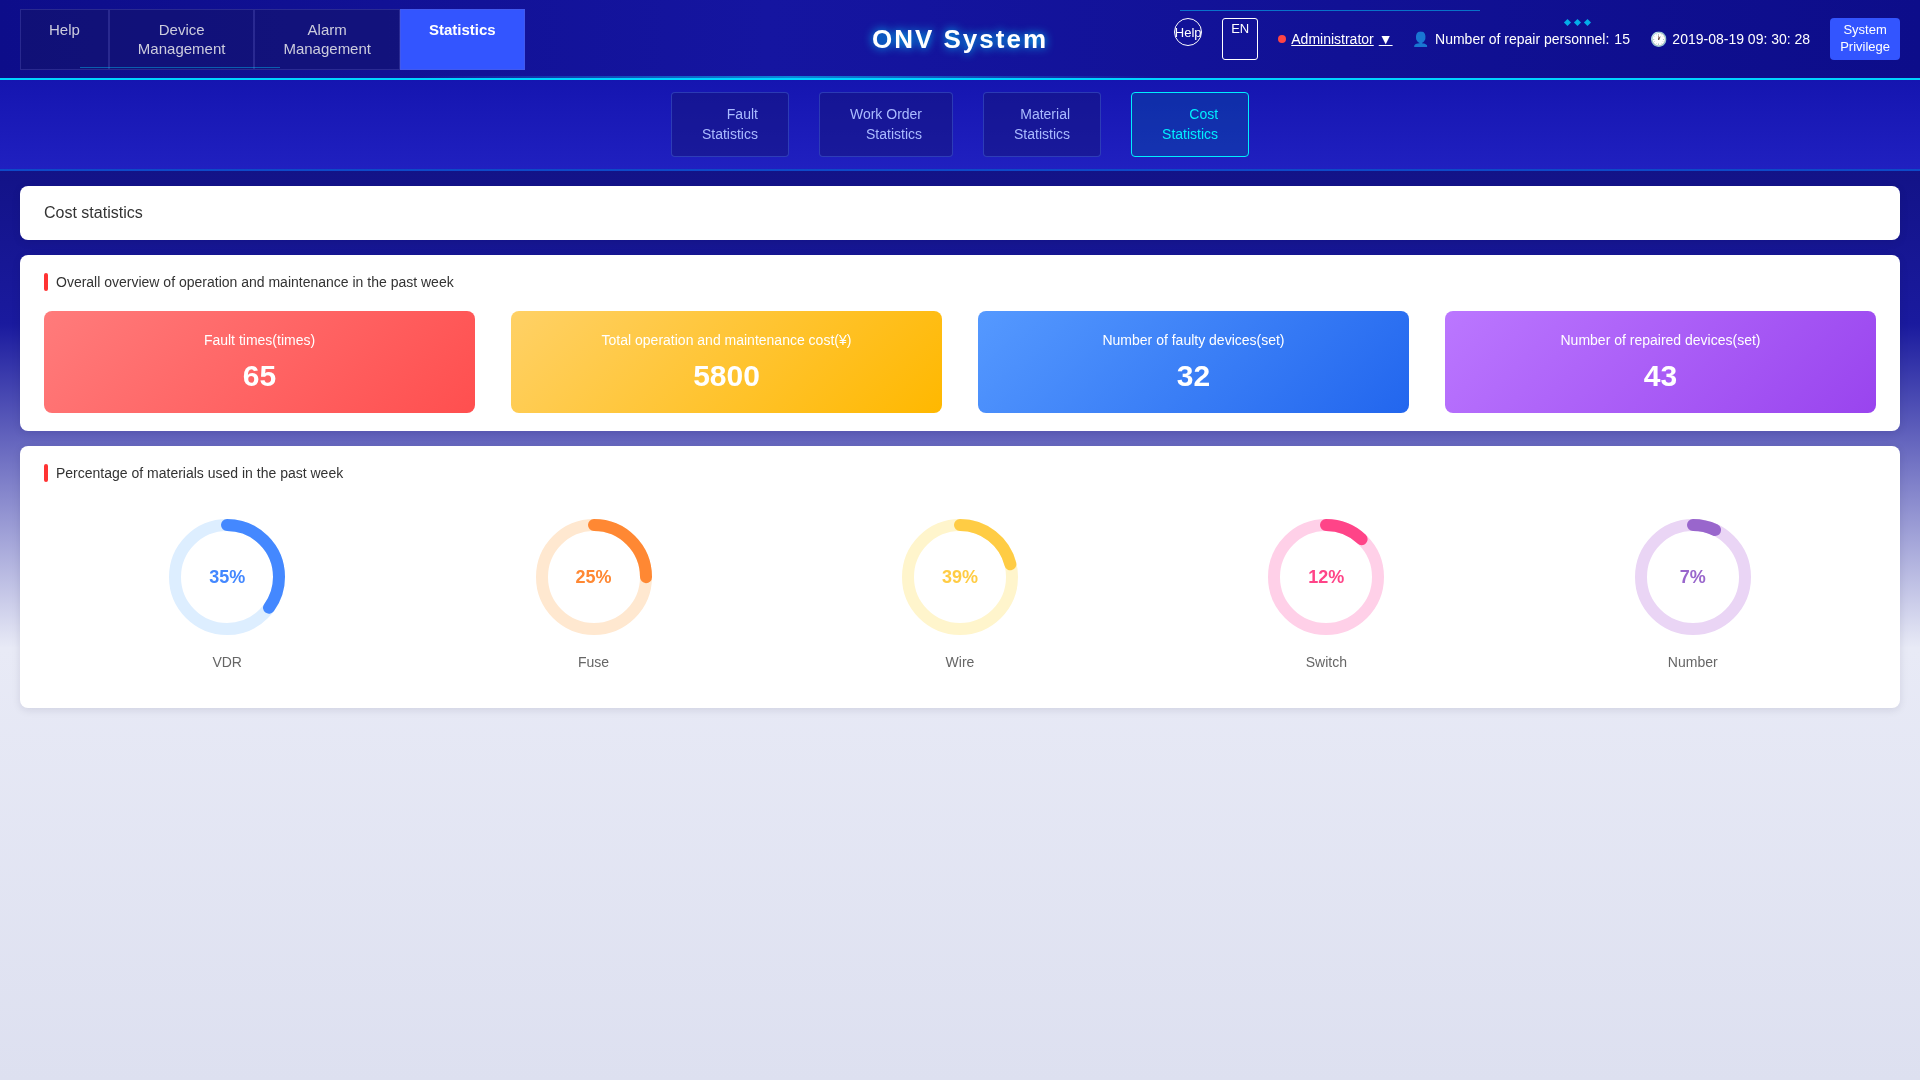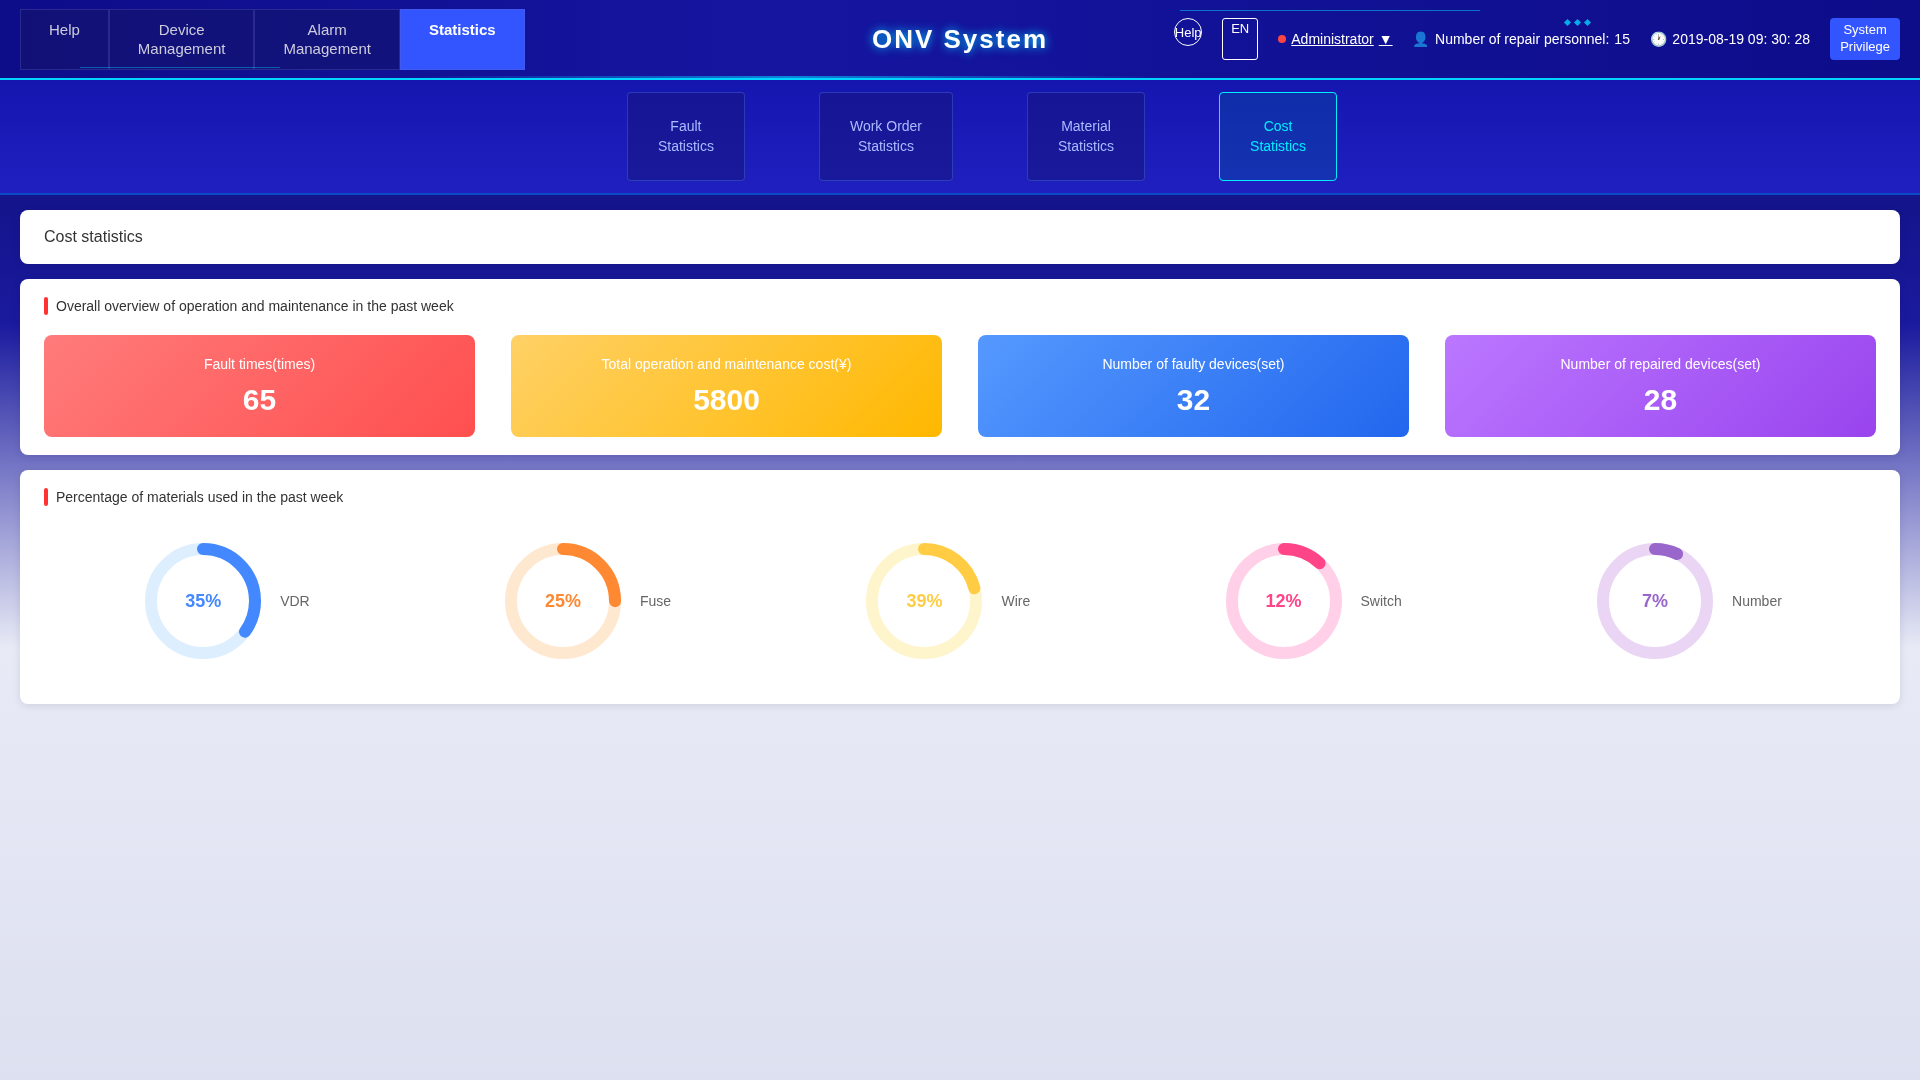--- a/index.html
+++ b/index.html
@@ -111,30 +111,29 @@
     .sub-nav {
       background: linear-gradient(180deg, #1515b0 0%, #2020c0 100%);
       padding: 12px 0;
       display: flex;
       justify-content: center;
       gap: 30px;
       border-bottom: 2px solid rgba(0,200,255,0.3);
     }
 
     .sub-tab {
-      padding: 24px 30px;
+      padding: 12px 30px;
       color: #aabbff;
       cursor: pointer;
       font-size: 14px;
-      text-align: center;
+      text-align: right;
       border: 1px solid rgba(100,150,255,0.3);
       border-radius: 4px;
       background: rgba(20,20,120,0.5);
       line-height: 1.4;
-      margin-left: 44px;
     }
 
     .sub-tab.active {
       color: #00eeff;
       border-color: #00eeff;
       background: rgba(0,100,150,0.3);
     }
 
     
     .main-content {
@@ -231,21 +230,21 @@
     
     .donut-charts {
       display: flex;
       justify-content: space-around;
       align-items: center;
       padding: 10px 0 20px;
     }
 
     .donut-item {
       display: flex;
-      flex-direction: row;
+      flex-direction: column;
       align-items: center;
       gap: 12px;
     }
 
     .donut-label {
       font-size: 14px;
       color: #666;
     }
 
     .donut-wrapper {
@@ -342,21 +341,21 @@
         <div class="stat-card yellow">
       <div class="stat-card-label">Total operation and maintenance cost(¥)</div>
       <div class="stat-card-value">5800</div>
     </div>
         <div class="stat-card blue">
       <div class="stat-card-label">Number of faulty devices(set)</div>
       <div class="stat-card-value">32</div>
     </div>
         <div class="stat-card purple">
       <div class="stat-card-label">Number of repaired devices(set)</div>
-      <div class="stat-card-value">28</div>
+      <div class="stat-card-value">43</div>
     </div>
       </div>
   </div>
 
   <div class="section-card">
     <div class="section-header">
       <div class="red-bar"></div>
       <span class="section-header-text">Percentage of materials used in the past week</span>
     </div>
     <div class="donut-charts" id="donut-charts">

